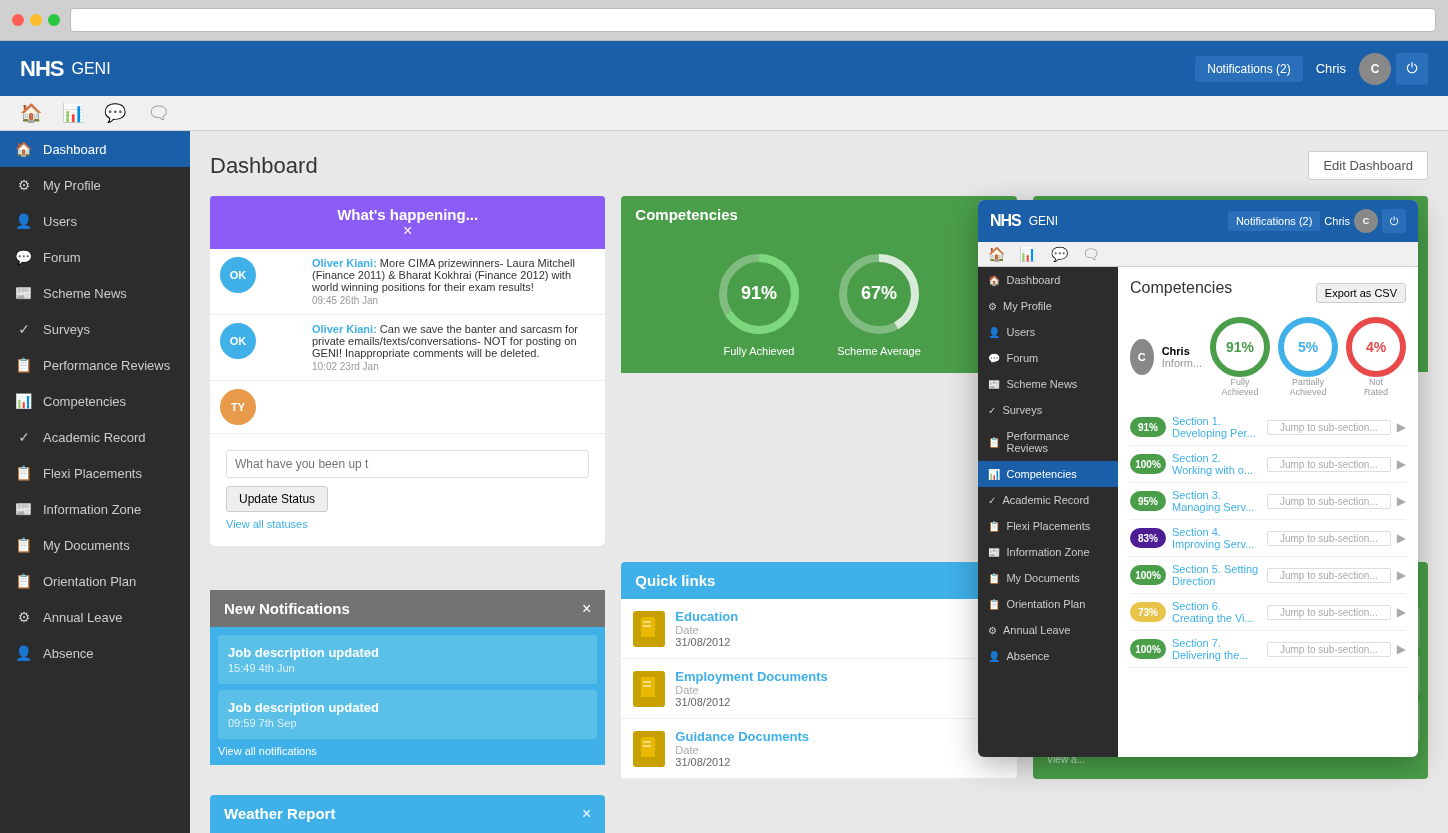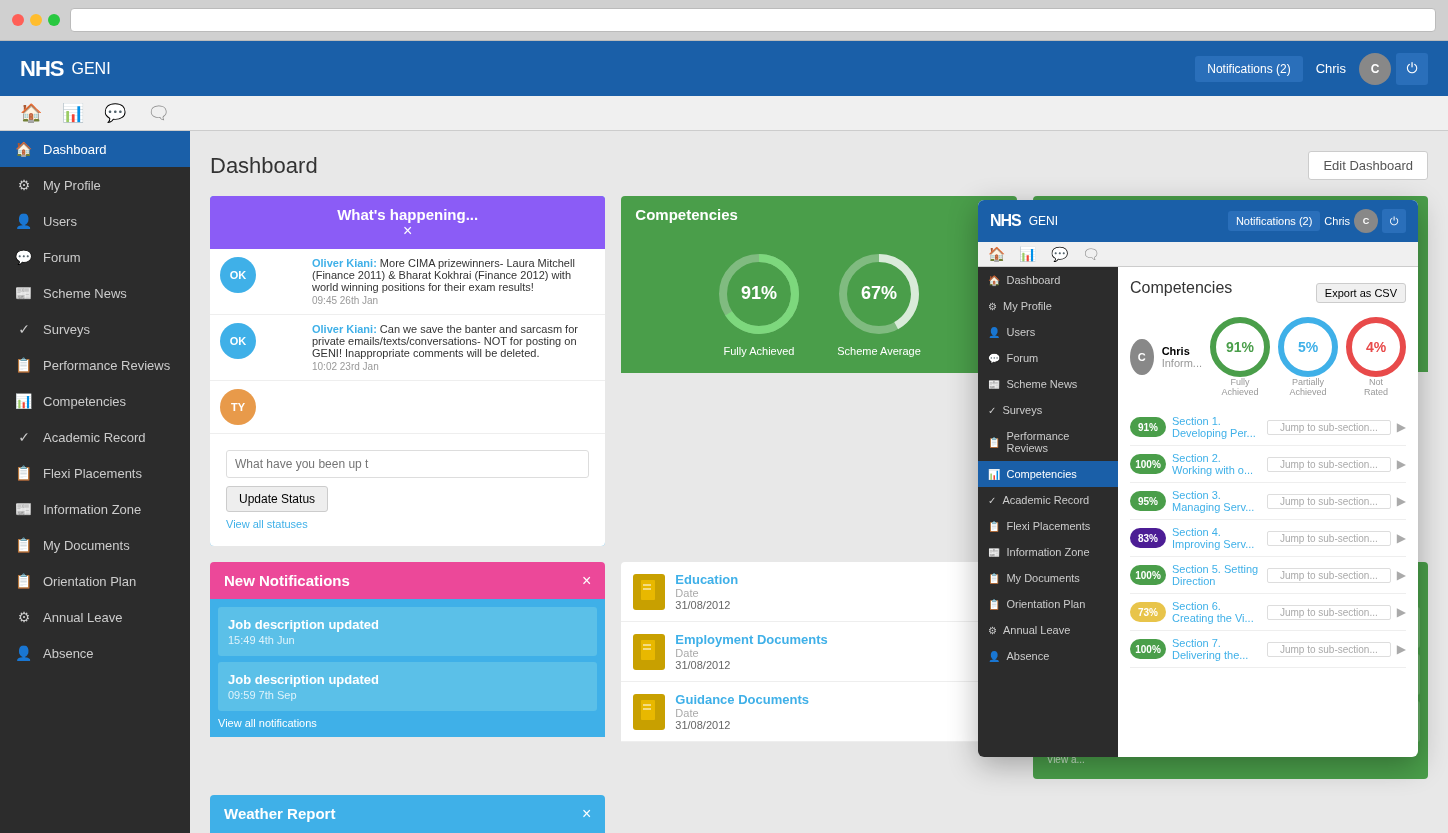--- a/index.html
+++ b/index.html
@@ -173,21 +173,21 @@
     .wh-time { color: #999; font-size: 10px; margin-top: 2px; }
     .wh-input { width: 100%; border: 1px solid #ddd; padding: 6px 8px; border-radius: 3px; color: #aaa; font-size: 12px; margin: 8px; width: calc(100% - 16px); }
     .wh-update-btn { background: #eee; border: 1px solid #ccc; padding: 5px 12px; border-radius: 3px; font-size: 12px; cursor: pointer; margin: 0 8px 6px; }
     .wh-view-link { color: #3fb0e8; font-size: 11px; margin: 0 8px 8px; display: block; cursor: pointer; }
     .comp-header { background: #4a9e4a; }
     .comp-body { background: #4a9e4a; padding: 16px; display: flex; justify-content: center; gap: 30px; }
     .comp-circle {
       display: flex; flex-direction: column; align-items: center; gap: 6px;
     }
     .comp-label { color: white; font-size: 11px; text-align: center; }
-    .notif-header { background: #ec4899; }
+    .notif-header { background: #737373; margin-top: 28px; }
     .notif-body { background: #3fb0e8; padding: 8px; }
     .notif-item { background: #5bc0e8; padding: 10px; margin-bottom: 6px; border-radius: 3px; }
     .notif-title { color: white; font-weight: bold; font-size: 13px; }
     .notif-time { color: rgba(255,255,255,0.8); font-size: 11px; margin-top: 2px; }
     .notif-view-link { color: white; font-size: 11px; display: block; margin-top: 6px; cursor: pointer; }
     .ql-header { background: #3fb0e8; }
     .ql-body { background: white; }
     .ql-item { display: flex; align-items: center; gap: 10px; padding: 10px 12px; border-bottom: 1px solid #eee; cursor: pointer; }
     .ql-icon { width: 32px; height: 36px; background: #c8a000; border-radius: 3px; flex-shrink: 0; display: flex; align-items: center; justify-content: center; }
     .ql-info { }
@@ -506,20 +506,24 @@
           </div>
           <div class="notif-item">
             <div class="notif-title">Job description updated</div>
             <div class="notif-time">09:59 7th Sep</div>
           </div>
           <a class="notif-view-link">View all notifications</a>
         </div>
       </div>
 
       <div class="widget">
+        <div class="widget-header ql-header">
+          <span>Quick links</span>
+          <button class="widget-close">×</button>
+        </div>
         <div class="ql-body">
           <div class="ql-item">
             <div class="ql-icon">
               <svg width="20" height="24" viewBox="0 0 20 24">
                 <rect x="2" y="0" width="14" height="20" rx="1" fill="#e8b800"></rect>
                 <rect x="4" y="4" width="8" height="2" fill="rgba(255,255,255,0.5)"></rect>
                 <rect x="4" y="8" width="8" height="2" fill="rgba(255,255,255,0.5)"></rect>
               </svg>
             </div>
             <div class="ql-info">

